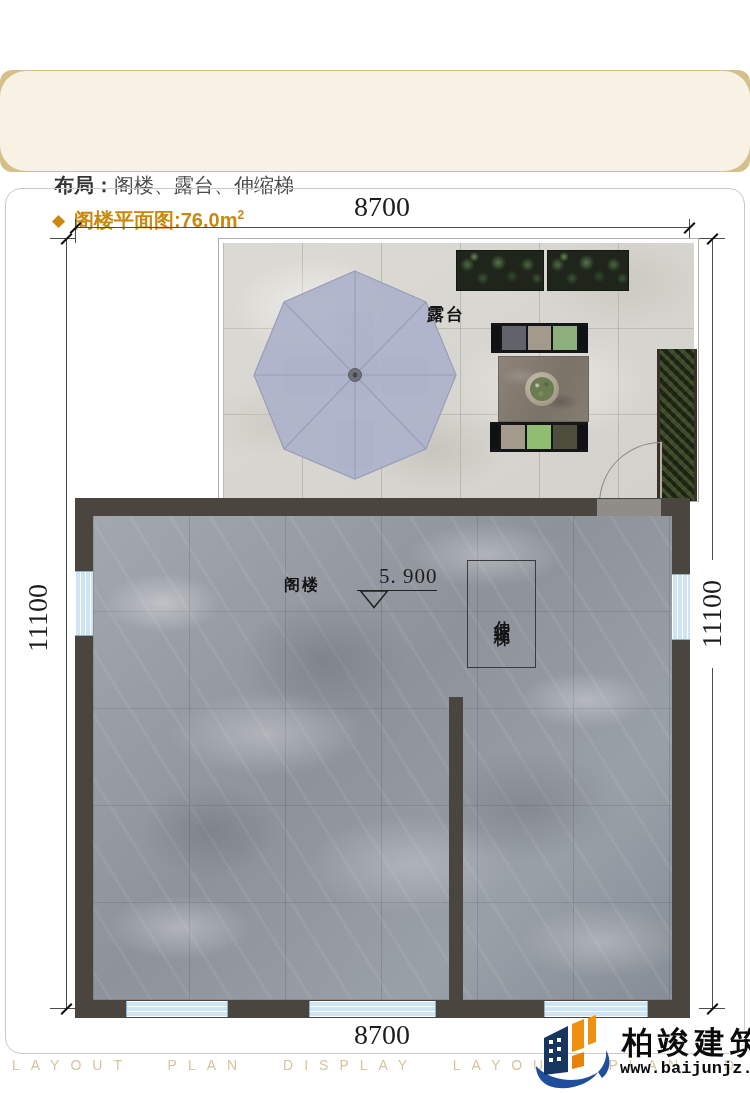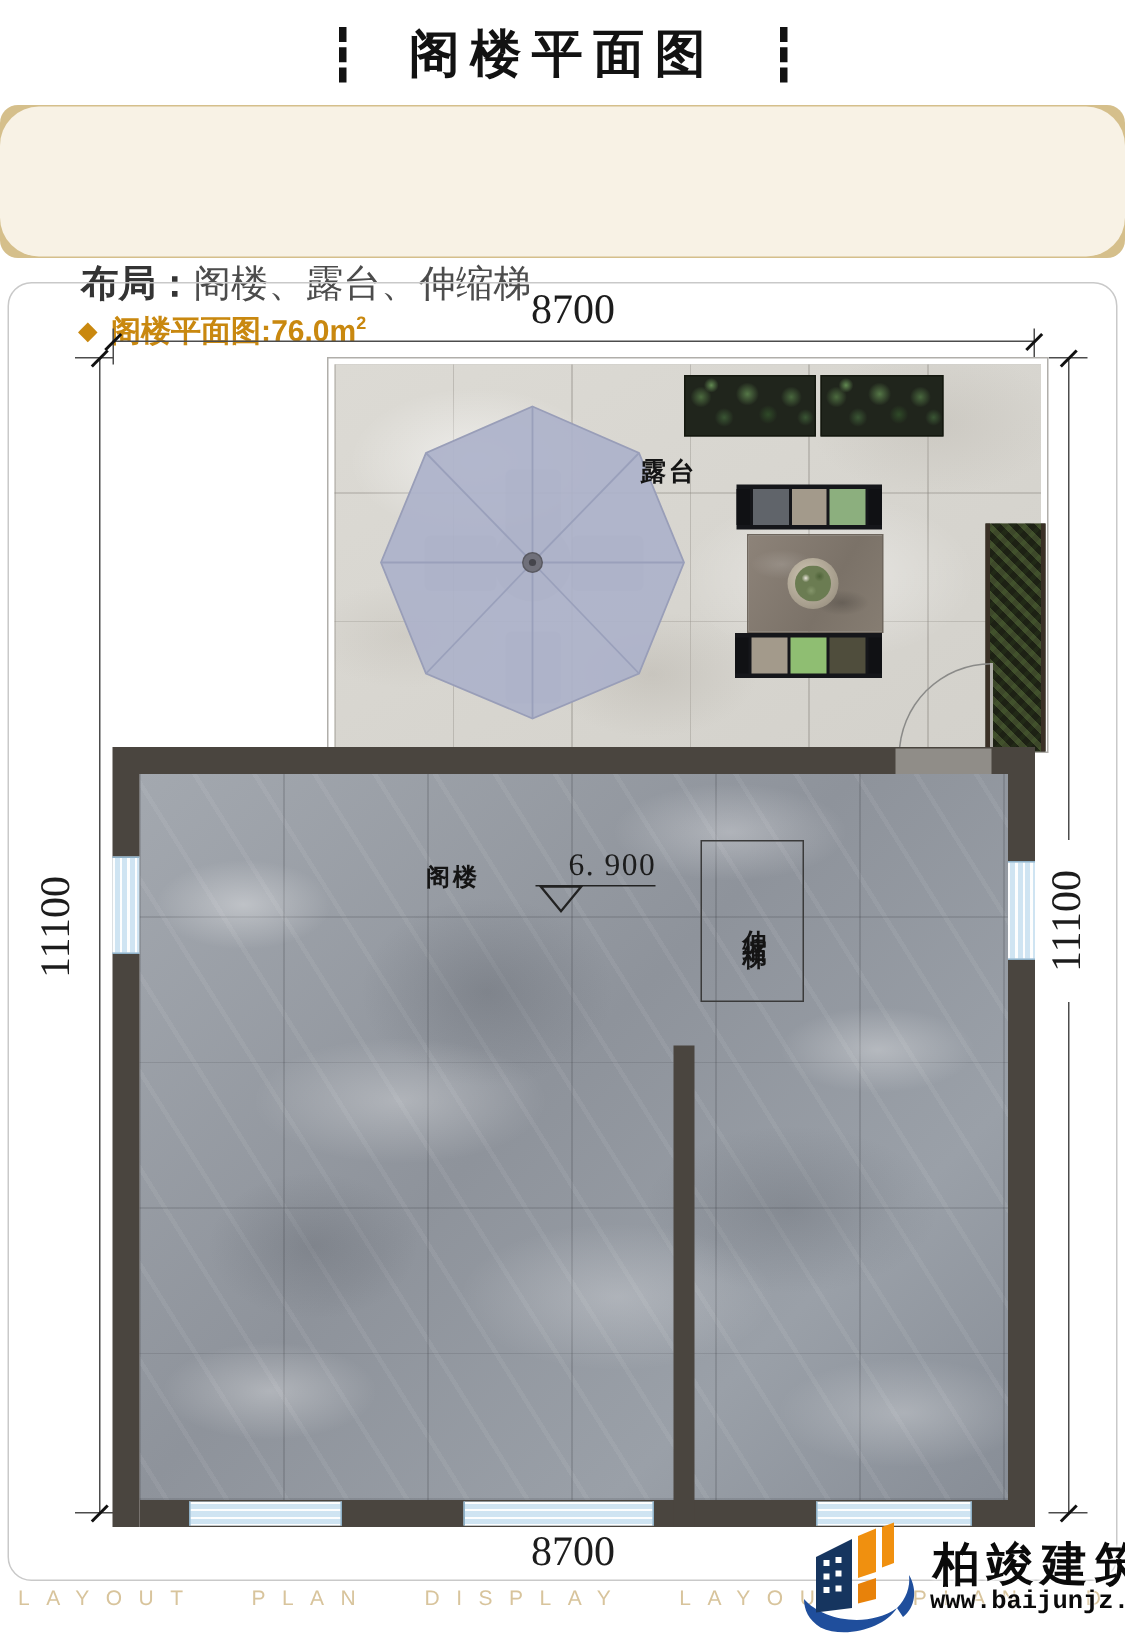--- a/index.html
+++ b/index.html
@@ -9,21 +9,21 @@
 
   
   #title-row{position:absolute;left:0;top:10px;width:750px;height:52px;
              display:flex;align-items:center;justify-content:center;gap:42px;}
   .title-dash{height:37px;border-left:5px dashed #121212;}
   #page-title{font-size:34px;font-weight:bold;color:#121212;letter-spacing:7px;}
 
   
   #info-tan{position:absolute;left:0;top:70px;width:750px;height:102px;background:#d5bf8b;border-radius:12px;}
   #info-cream{position:absolute;left:0;top:71px;width:750px;height:100px;background:#f8f2e5;border-radius:26px;}
-  #info-line1{position:absolute;left:54px;top:101px;font-size:25px;color:#4c4c4c;}
+  #info-line1{position:absolute;left:54px;top:101px;font-size:20px;color:#4c4c4c;}
   #info-line1 .lbl{font-weight:bold;color:#343434;}
   #info-line2{position:absolute;left:52px;top:136px;font-size:20px;font-weight:bold;color:#c9880f;
               display:flex;align-items:center;gap:9px;}
   #info-line2 .diamond{font-size:17px;}
   #info-line2 sup{font-size:12px;}
 
   
   #plan-frame{position:absolute;left:5px;top:188px;width:738px;height:864px;
               border:1px solid #c9c9c9;border-radius:16px;}
   .dim-text{position:absolute;font-family:"Liberation Serif","DejaVu Serif",serif;
@@ -132,25 +132,20 @@
              text-shadow:0 0 3px #fff,0 0 3px #fff,0 0 3px #fff;white-space:nowrap;}
   #logo-url{position:absolute;left:92px;top:45px;font-size:17px;font-weight:bold;color:#0a0a0a;
              font-family:"Liberation Mono","DejaVu Sans Mono",monospace;
              text-shadow:0 0 2px #fff,0 0 2px #fff;white-space:nowrap;}
 </style>
 </head>
 <body>
 
 <div id="stage">
 
-  <div id="title-row">
-    <span class="title-dash"></span>
-    <span id="page-title">阁楼平面图</span>
-    <span class="title-dash"></span>
-  </div>
 
   <div id="info-tan"></div>
   <div id="info-cream">
     <div id="info-line1">
       <span class="lbl">布局：</span><span>阁楼、露台、伸缩梯</span>
     </div>
     <div id="info-line2">
       <span class="diamond">◆</span>
       <span><span>阁楼平面图:</span><span>76.0m</span><sup>2</sup></span>
     </div>
@@ -247,21 +242,21 @@
   <div class="wall" style="left:449px;top:697px;width:14px;height:321px;"></div>
   <div id="door-threshold"></div>
 
   <div class="window-v" style="left:75px;top:571px;height:63px;"></div>
   <div class="window-v" style="left:672px;top:574px;height:64px;"></div>
   <div class="window-h" style="left:126px;top:1001px;width:100px;"></div>
   <div class="window-h" style="left:309px;top:1001px;width:125px;"></div>
   <div class="window-h" style="left:544px;top:1001px;width:102px;"></div>
 
   <div id="attic-label">阁楼</div>
-  <div id="level-text">6. 900</div>
+  <div id="level-text">5. 900</div>
   <div id="level-line"></div>
   <svg class="abs" style="left:359px;top:590px;" width="30" height="19" viewBox="0 0 30 19">
     <polygon points="1.5,1 28.5,1 15,17.5" fill="none" stroke="#222" stroke-width="1.5"></polygon>
   </svg>
 
   <div id="ladder-box">
     <span id="ladder-label">伸缩梯</span>
   </div>
 
   <div id="watermark">LAYOUT PLAN DISPLAY LAYOUT PLAN DISPLAY</div>

